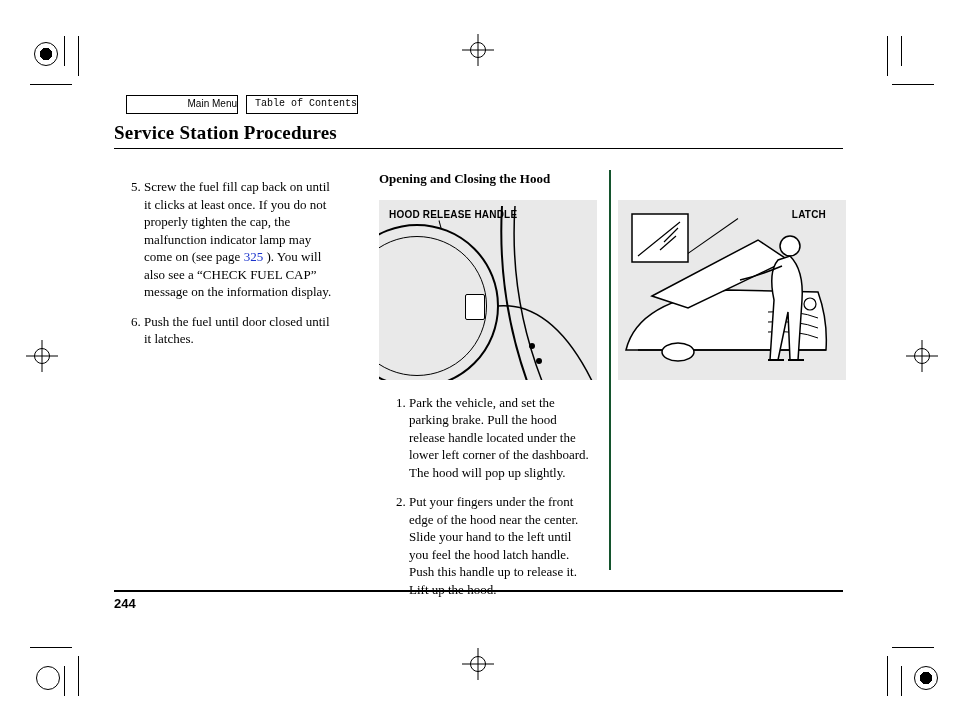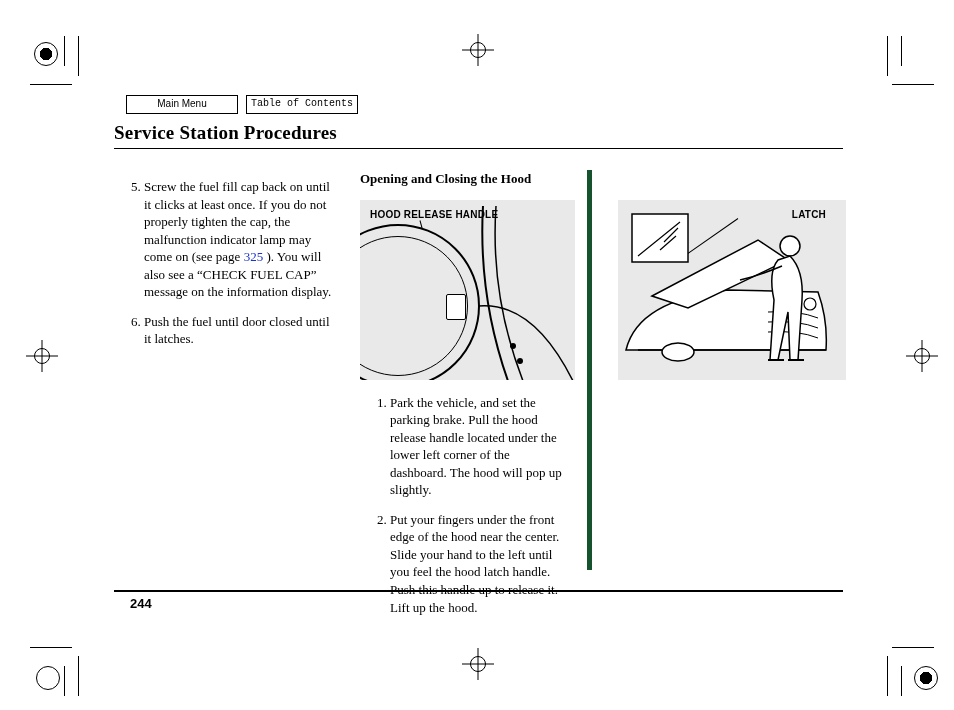--- a/index.html
+++ b/index.html
@@ -61,21 +61,21 @@
     display: flex;
     gap: 0;
   }
   .nav-btn {
     border: 1px solid #000;
     background: #fff;
     font-family: Arial, Helvetica, sans-serif;
     font-size: 10px;
     padding: 3px 0 4px 0;
     width: 110px;
-    text-align: center;
+    text-align: right;
     line-height: 1;
     cursor: pointer;
   }
   .nav-btn + .nav-btn { margin-left: 8px; font-family: Liberation Mono, monospace; }
 
   
   .page-title {
     position: absolute;
     left: 114px;
     top: 122px;
@@ -94,21 +94,21 @@
 
   
   .col {
     position: absolute;
     top: 170px;
     width: 232px;
     font-size: 13px;
     line-height: 1.35;
   }
   .col.c1 { left: 114px; }
-  .col.c2 { left: 360px; border-right: 5px solid #14532d; padding-right: 12px; box-sizing: border-box; height: 400px; }
+  .col.c2 { left: 379px; border-right: 2px solid #14532d; padding-right: 12px; box-sizing: border-box; height: 400px; }
   .col.c3 { left: 618px; width: 228px; }
 
   .col ol {
     margin: 8px;
     padding: 0 0 0 22px;
   }
   .col ol li {
     margin: 0 0 12px 0;
     text-align: left;
   }
@@ -192,21 +192,20 @@
   .fig2 svg { position: absolute; left: 0; top: 0; }
 
   
   .page-number {
     position: absolute;
     left: 114px;
     top: 596px;
     font-family: Arial, Helvetica, sans-serif;
     font-weight: bold;
     font-size: 13px;
-    margin-left: 16px;
   }
   .page-number-rule {
     position: absolute;
     left: 114px;
     top: 590px;
     width: 729px;
     height: 2px;
     background: #000;
   }
 </style>

